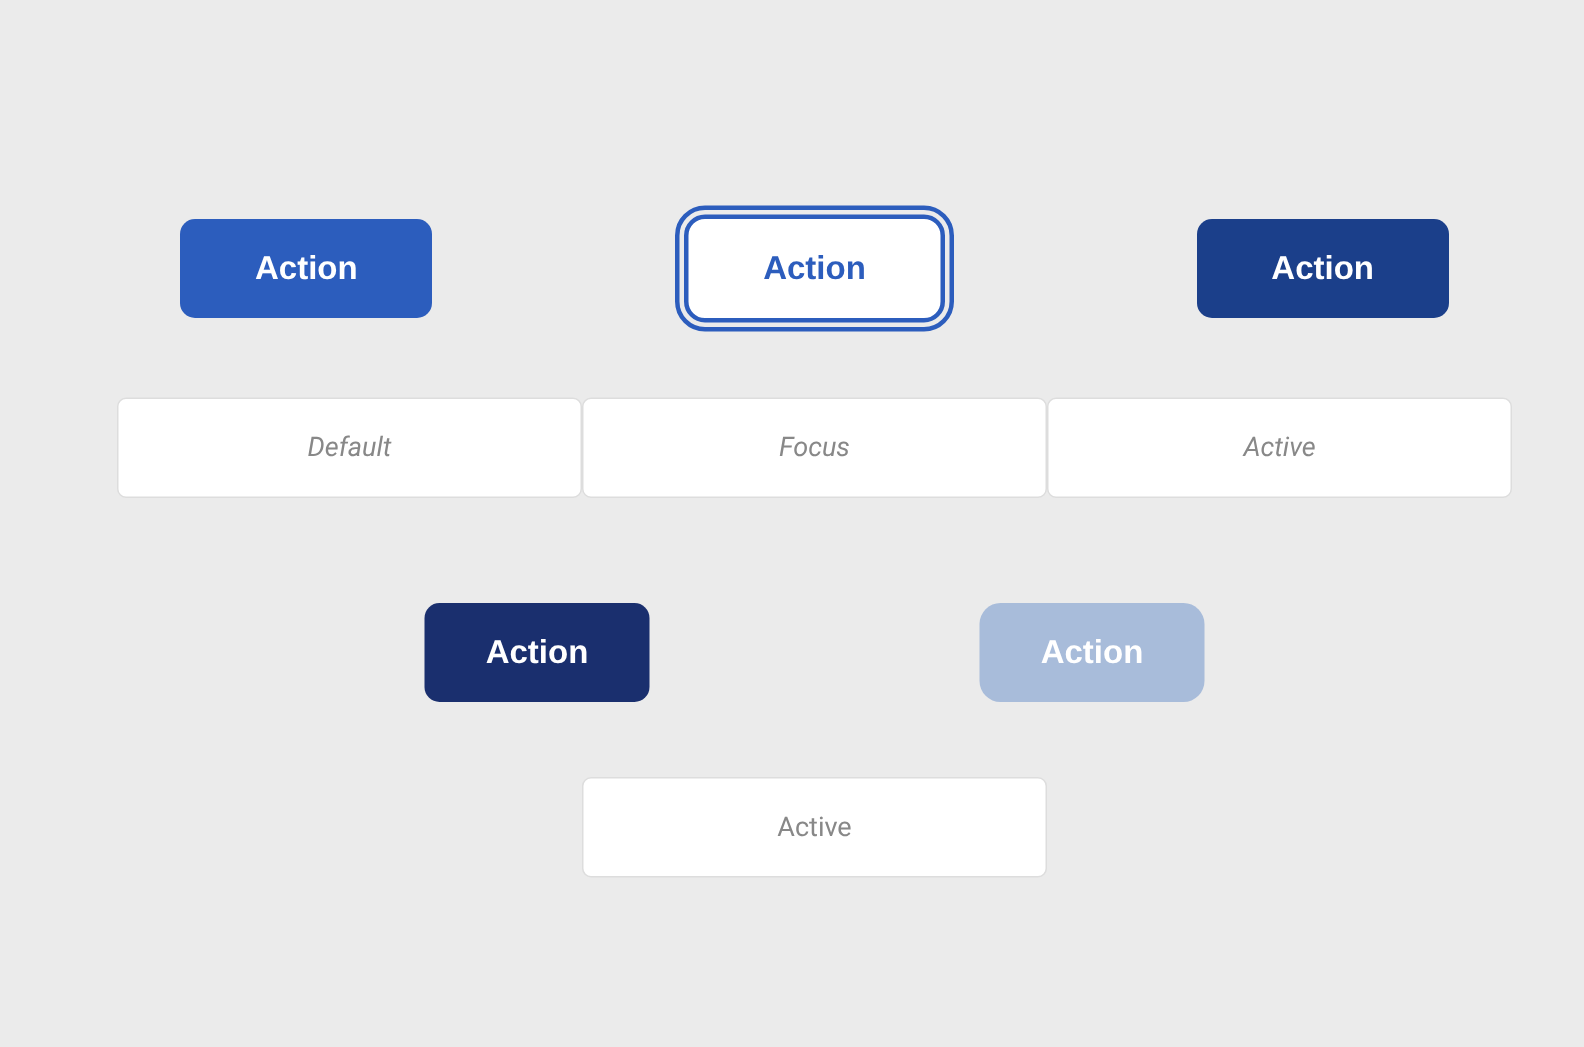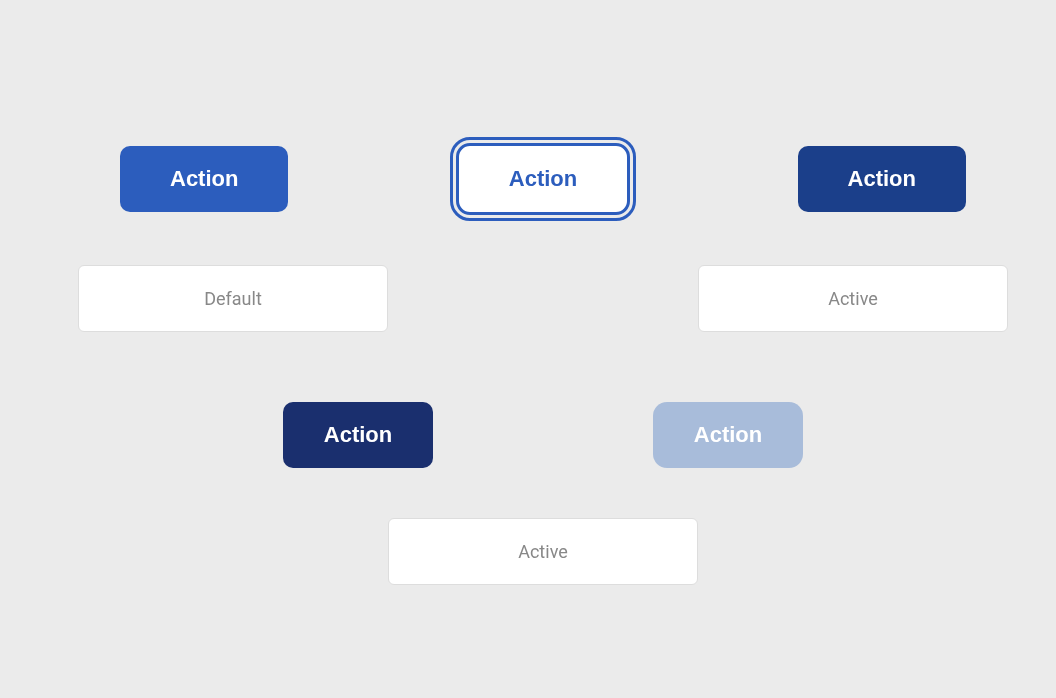--- a/index.html
+++ b/index.html
@@ -88,20 +88,21 @@
       min-width: 150px;
     }
 
     
     .labels-row-1 {
       display: flex;
       align-items: center;
       justify-content: space-between;
       width: 960px;
       margin: 20px 0 40px 0;
+      font-style: italic;
     }
 
     .label-box {
       background-color: white;
       border: 1px solid #ddd;
       border-radius: 6px;
       padding: 22px 0;
       width: 310px;
       text-align: center;
       font-size: 18px;
@@ -179,20 +180,21 @@
       <button class="btn-default">Action</button>
 
       <button class="btn-focus">Action</button>
 
       <button class="btn-hover">Action</button>
     </div>
   </div>
 
   <div class="labels-row-1">
     <div class="label-box">Default</div>
+    <div class="label-box">Focus</div>
     <div class="label-box">Active</div>
   </div>
 
   <div class="row-2">
 
     <button class="btn-active">Action</button>
 
     <button class="btn-disabled" disabled="">Action</button>
   </div>
 

